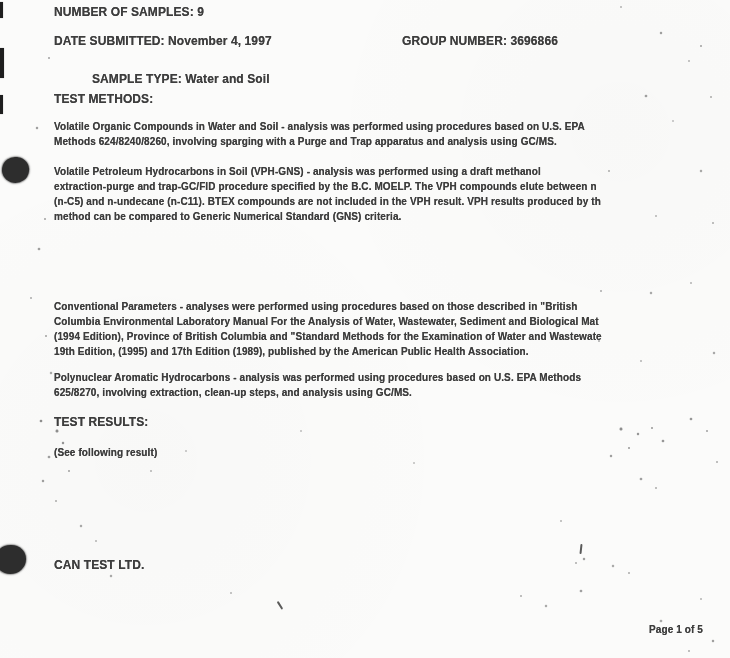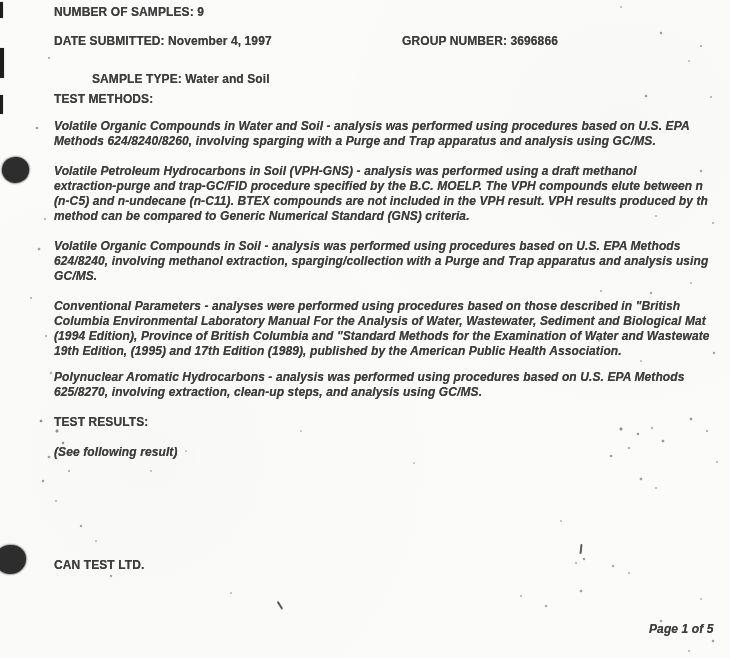--- a/index.html
+++ b/index.html
@@ -21,21 +21,21 @@
   }
   .txt {
     position: absolute;
     color: #3d3d3d;
     font-weight: 700;
     white-space: pre;
     letter-spacing: 0.1px;
     text-shadow: 0 0 0.6px rgba(70,70,70,0.85);
   }
   .hdr { font-size: 12px; line-height: 15px; }
-  .body-txt { font-size: 12px; line-height: 15px; font-style: italic; }
+  .body-txt { font-size: 10px; line-height: 15px; }
   
   .f-samples    { left: 54px;  top: 5px;  }
   .f-reportdate { left: 402px; top: 5px;  }
   .f-submitted  { left: 54px;  top: 34px; }
   .f-group      { left: 402px; top: 34px; }
   .f-sampletype { left: 54px;  top: 72px; margin-left: 38px; }
   .h-methods    { left: 54px;  top: 92px; }
   .p1 { left: 54px; top: 119px; }
   .p2 { left: 54px; top: 164px; }
   .p3 { left: 54px; top: 239px; }
@@ -164,23 +164,20 @@
   <div class="txt hdr f-group">GROUP NUMBER: 3696866</div>
   <div class="txt hdr f-sampletype">SAMPLE TYPE: Water and Soil</div>
 
   <div class="txt hdr h-methods">TEST METHODS:</div>
   <div class="txt body-txt p1">Volatile Organic Compounds in Water and Soil - analysis was performed using procedures based on U.S. EPA
 Methods 624/8240/8260, involving sparging with a Purge and Trap apparatus and analysis using GC/MS.</div>
   <div class="txt body-txt p2">Volatile Petroleum Hydrocarbons in Soil (VPH-GNS) - analysis was performed using a draft methanol
 extraction-purge and trap-GC/FID procedure specified by the B.C. MOELP. The VPH compounds elute between n
 (n-C5) and n-undecane (n-C11). BTEX compounds are not included in the VPH result. VPH results produced by th
 method can be compared to Generic Numerical Standard (GNS) criteria.</div>
-  <div class="txt body-txt p3">Volatile Organic Compounds in Soil - analysis was performed using procedures based on U.S. EPA Methods
-624/8240, involving methanol extraction, sparging/collection with a Purge and Trap apparatus and analysis using
-GC/MS.</div>
   <div class="txt body-txt p4">Conventional Parameters - analyses were performed using procedures based on those described in "British
 Columbia Environmental Laboratory Manual For the Analysis of Water, Wastewater, Sediment and Biological Mat
 (1994 Edition), Province of British Columbia and "Standard Methods for the Examination of Water and Wastewate
 19th Edition, (1995) and 17th Edition (1989), published by the American Public Health Association.</div>
   <div class="txt body-txt p5">Polynuclear Aromatic Hydrocarbons - analysis was performed using procedures based on U.S. EPA Methods
 625/8270, involving extraction, clean-up steps, and analysis using GC/MS.</div>
 
   <div class="txt hdr h-results">TEST RESULTS:</div>
   <div class="txt body-txt f-note">(See following result)</div>
 

